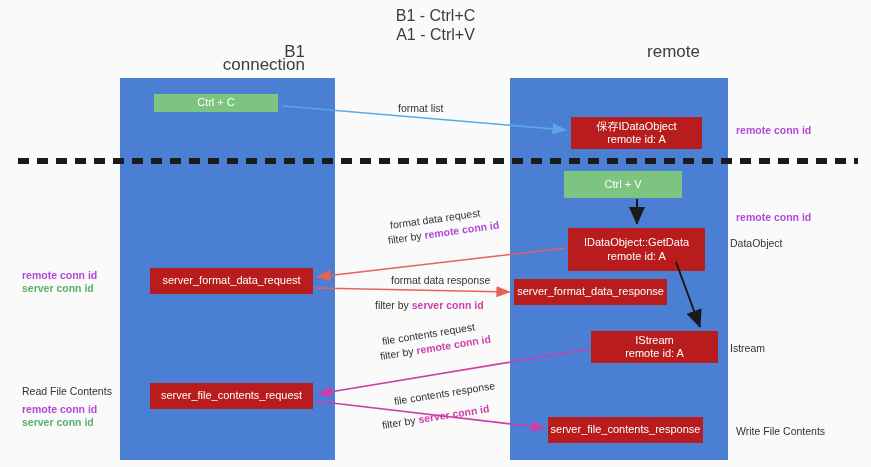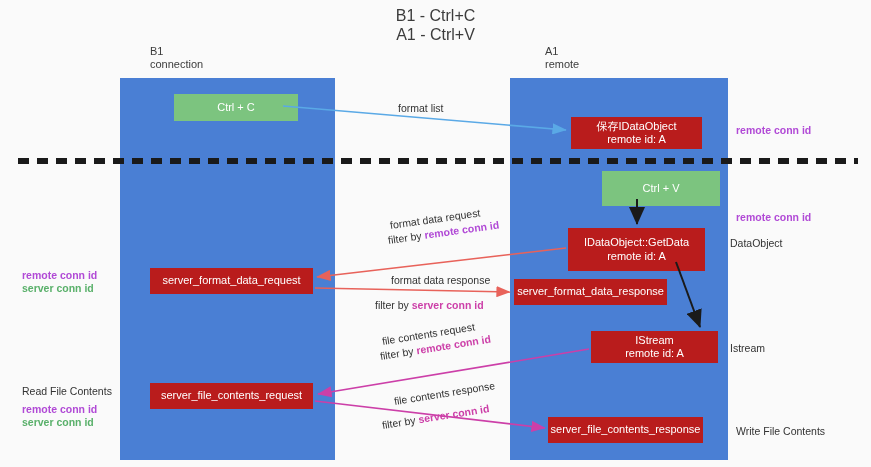--- a/index.html
+++ b/index.html
@@ -19,22 +19,22 @@
   .lane {
     position: absolute;
     background: #4a7fd4;
   }
   #lane-b1 { left: 120px; top: 78px; width: 215px; height: 382px; }
   #lane-a1 { left: 510px; top: 78px; width: 218px; height: 382px; }
 
   
   .lane-header {
     position: absolute;
-    text-align: left;
-    font-size: 11px;
+    text-align: right;
+    font-size: 17px;
     color: #3c3c3c;
     line-height: 13px;
   }
   #header-b1 { left: 150px; top: 45px; width: 155px; }
   #header-a1 { left: 545px; top: 45px; width: 155px; }
   .lane-header .l1 { display: block; }
   .lane-header .l2 { display: block; }
 
   
   #title {
@@ -59,23 +59,23 @@
     color: #ffffff;
     font-size: 11px;
     line-height: 13.5px;
     text-align: center;
     z-index: 5;
   }
   .node.green { background: #7cc47f; }
   .node.orange { background: #b91c1c; }
   .node .line2 { display: block; }
 
-  #node-ctrlc   { left: 174px; top: 94px;  width: 124px; height: 27px; }
+  #node-ctrlc   { left: 154px; top: 94px;  width: 124px; height: 18px; }
   #node-save    { left: 571px; top: 117px; width: 131px; height: 32px; }
-  #node-ctrlv   { left: 602px; top: 171px; width: 118px; height: 35px; }
+  #node-ctrlv   { left: 564px; top: 171px; width: 118px; height: 27px; }
   #node-getdata { left: 568px; top: 228px; width: 137px; height: 43px; }
   #node-sfdreq  { left: 150px; top: 268px; width: 163px; height: 26px; }
   #node-sfdres  { left: 514px; top: 279px; width: 153px; height: 26px; }
   #node-istream { left: 591px; top: 331px; width: 127px; height: 32px; }
   #node-sfcreq  { left: 150px; top: 383px; width: 163px; height: 26px; }
   #node-sfcres  { left: 548px; top: 417px; width: 155px; height: 26px; }
 
   
   #edges {
     position: absolute;
@@ -120,21 +120,20 @@
   </div>
 
   <div class="lane" id="lane-b1"></div>
   <div class="lane" id="lane-a1"></div>
 
   <div class="lane-header" id="header-b1">
     <span class="l1">B1</span>
     <span class="l2">connection</span>
   </div>
   <div class="lane-header" id="header-a1">
-    <span class="l1">A1</span>
     <span class="l2">remote</span>
   </div>
 
   <svg id="edges" viewBox="0 0 871 467">
     <defs>
       <marker id="ah-blue" markerWidth="9" markerHeight="7" refX="8.5" refY="3.5" orient="auto">
         <polygon points="0 0, 9 3.5, 0 7" fill="#5aa9e6"></polygon>
       </marker>
       <marker id="ah-red" markerWidth="9" markerHeight="7" refX="8.5" refY="3.5" orient="auto">
         <polygon points="0 0, 9 3.5, 0 7" fill="#e8625a"></polygon>

